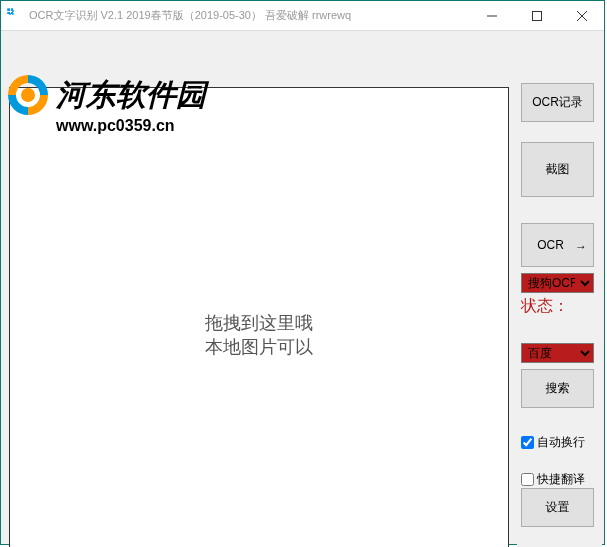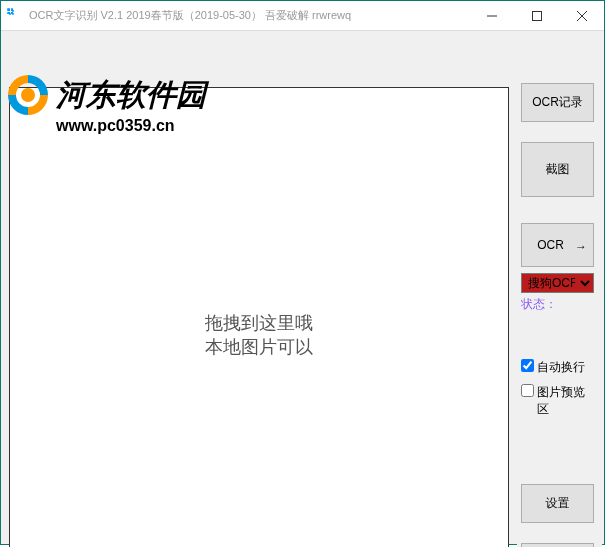--- a/index.html
+++ b/index.html
@@ -147,28 +147,28 @@
     }
     .select {
       width: 100%;
       font-size: 12px;
       padding: 1px 2px;
       border: 1px solid #7a7a7a;
       background: #b91c1c;
       font-family: "Microsoft YaHei", sans-serif;
     }
     .status-label {
-      font-size: 12px;
+      font-size: 16px;
       margin-top: 3px;
-      color: #8b5cf6;
+      color: #b91c1c;
     }
     .checkbox-row {
       display: flex;
-      align-items: flex-start;
-      margin-top: 8px;
+      align-items: center;
+      margin-top: 20px;
     }
     .checkbox-row input {
       margin-right: 3px;
     }
     .checkbox-row label {
       font-size: 12px;
     }
     .spacer-sm { height: 6px; }
     .spacer-md { height: 20px; }
     .spacer-lg { height: 26px; }
@@ -239,29 +239,33 @@
       <div class="ocr-btn-wrap">
         <span class="ocr-label">OCR</span>
         <span class="ocr-arrow">→</span>
       </div>
       <div class="spacer-sm"></div>
       <select class="select">
         <option>搜狗OCR</option>
       </select>
       <div class="status-label">状态：</div>
       <div class="spacer-lg"></div>
-      <div class="spacer-sm"></div>
+      <select class="select">
+        <option>百度</option>
+      </select>
+      <div class="spacer-sm"></div>
+      <button class="btn">搜索</button>
       <div class="spacer-sm"></div>
       <div class="checkbox-row">
         <input type="checkbox" id="cb1" checked="" style="">
         <label for="cb1">自动换行</label>
       </div>
       <div class="checkbox-row">
         <input type="checkbox" id="cb2" style="">
-        <label for="cb2">图片预览区</label>
+        <label for="cb2">快捷翻译</label>
       </div>
       <div class="spacer-flex"></div>
       <button class="btn">设置</button>
       <div class="spacer-md"></div>
       <button class="btn">关于</button>
       <div class="spacer-sm"></div>
     </div>
   </div>
 </div>
 

